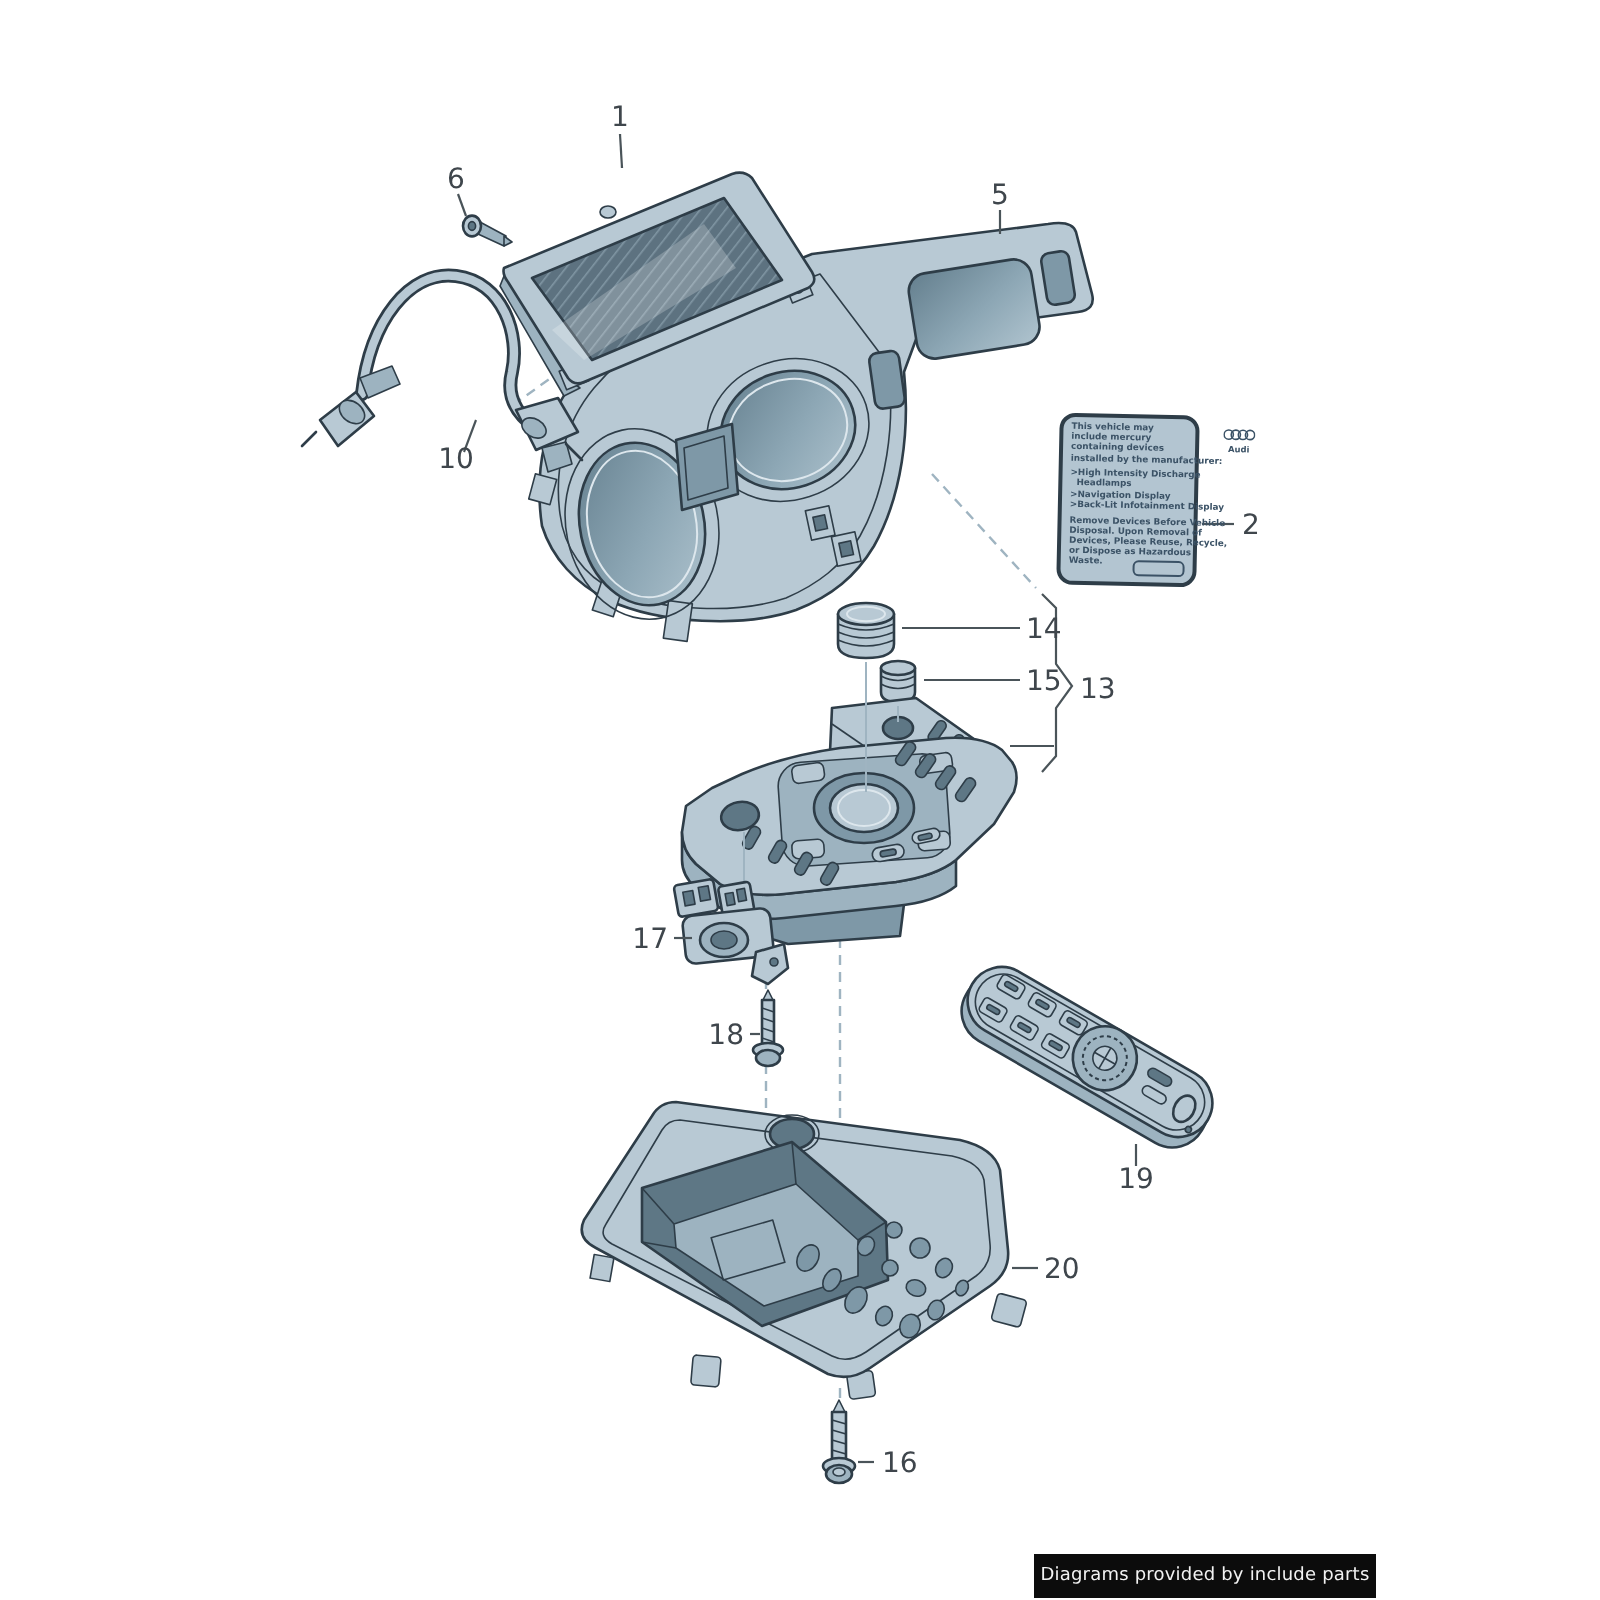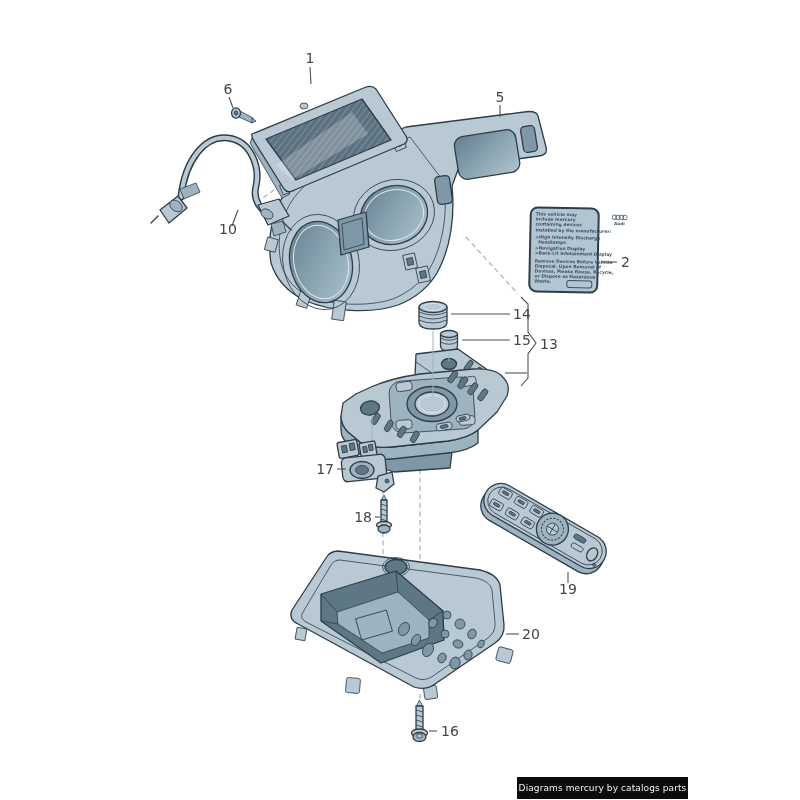--- a/index.html
+++ b/index.html
@@ -366,16 +366,16 @@
     <div class="lbl-line">Disposal. Upon Removal of</div>
     <div class="lbl-line">Devices, Please Reuse, Recycle,</div>
     <div class="lbl-line">or Dispose as Hazardous</div>
     <div class="lbl-line">Waste.</div>
   </div>
   <div class="mlabel-pill"></div>
 </div>
 
 
 <div class="footer-badge">
-  <span>Diagrams mercury by catalogs parts</span>
+  <span>Diagrams provided by include parts</span>
 </div>
 
 </div>
 
 </body></html>

